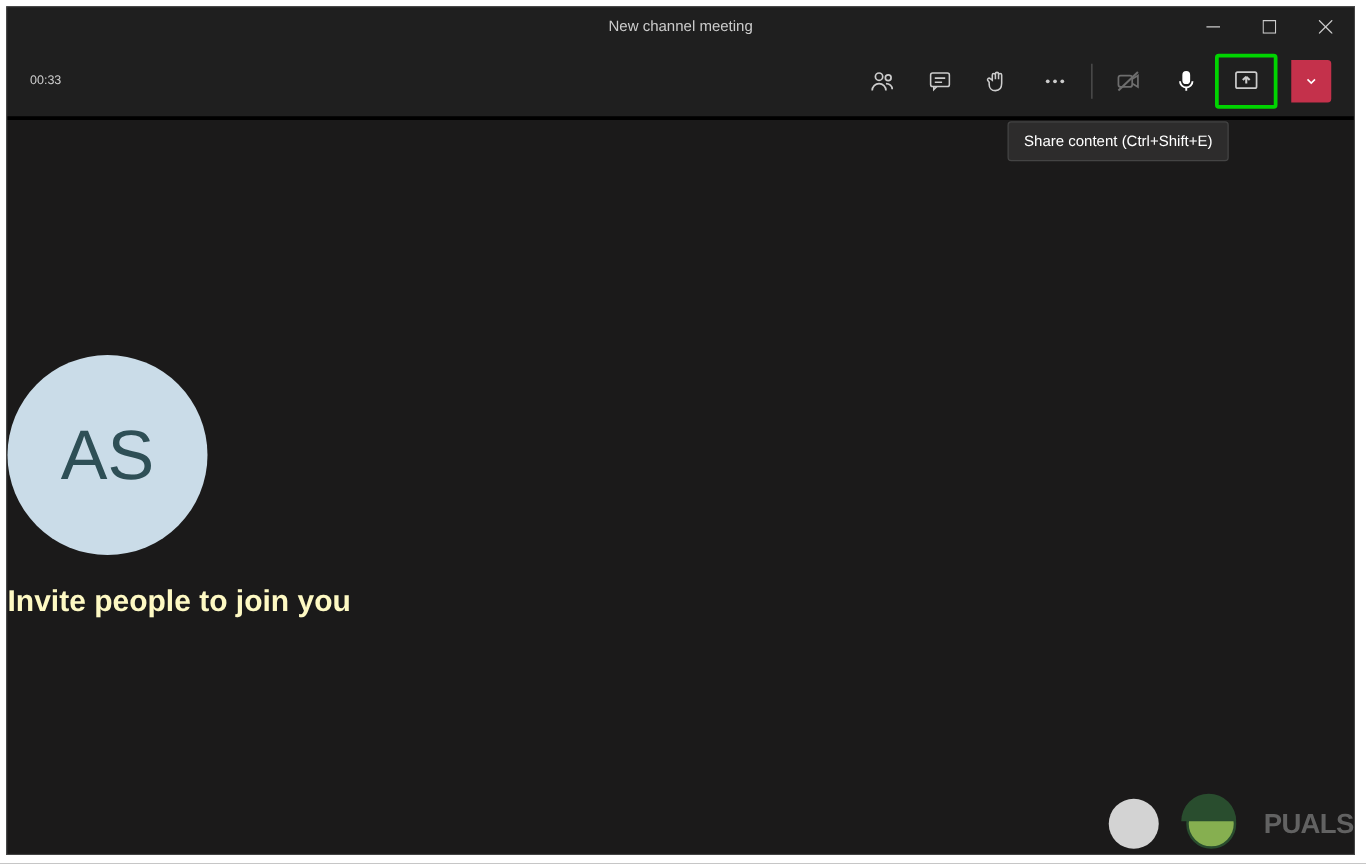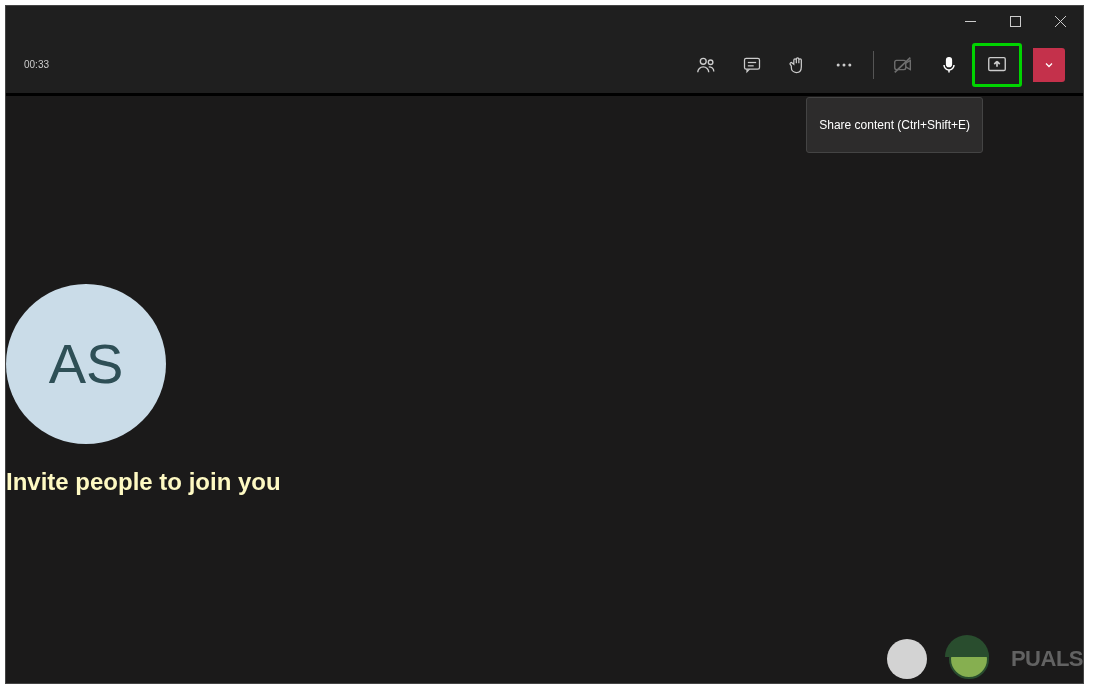--- a/index.html
+++ b/index.html
@@ -103,21 +103,21 @@
       margin-left: 1px;
       display: flex; align-items: center; justify-content: center;
     }
     .tooltip {
       position: absolute;
       top: 61px;
       right: 100px;
       background: #2d2c2c;
       color: #fff;
       font-size: 12px;
-      padding: 20px 12px;
+      padding: 8px 12px;
       border-radius: 3px;
       border: 1px solid #444;
       white-space: nowrap;
     }
     .meeting-area {
       flex: 1;
       background: #1b1a1a;
       display: flex;
       flex-direction: column;
       align-items: flex-start;
@@ -174,20 +174,21 @@
       color: #666;
       letter-spacing: -0.5px;
     }
   </style>
 </head>
 <body>
 
 <div class="window">
 
   <div class="titlebar">
+    <div class="title">New channel meeting</div>
     <div class="win-controls">
       <div class="win-btn">
         <svg width="11" height="11">
             <line x1="0" y1="5.5" x2="11" y2="5.5" stroke-width="1"></line>
           </svg>
       </div>
       <div class="win-btn">
         <svg width="11" height="11">
             <rect x="0.5" y="0.5" width="10" height="10" fill="none" stroke-width="1"></rect>
           </svg>

